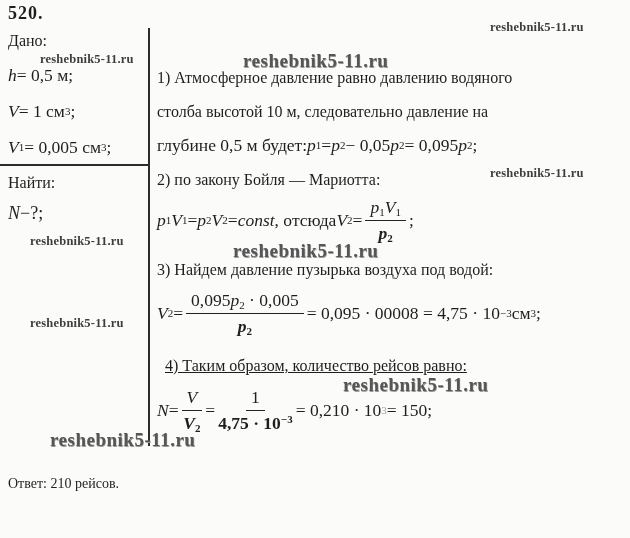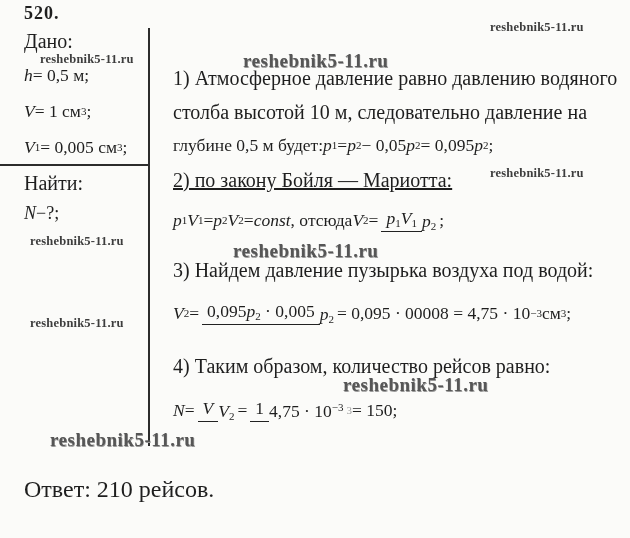--- a/index.html
+++ b/index.html
@@ -4,37 +4,37 @@
 <style>
   html,body{margin:0;padding:0;}
   .canvas{
     position:relative;
     width:630px;height:538px;
     background:#fbfbf9;
     font-family:"Liberation Serif","DejaVu Serif",serif;
     color:#1e1e1e;
     overflow:hidden;
   }
-  .abs{position:absolute;white-space:nowrap;margin-left:16px;}
-  .t{font-size:20px;line-height:22px;}
+  .abs{position:absolute;white-space:nowrap;}
+  .t{font-size:16px;line-height:22px;}
   .problem-number{font-size:18px;font-weight:bold;letter-spacing:1px;}
   .mvar{font-style:italic;}
   .mformula{display:flex;align-items:center;font-size:17.5px;}
   .mformula sub{font-size:11px;vertical-align:-3px;line-height:0;font-style:normal;}
   .mformula sup,.t sup{font-size:11px;vertical-align:6px;line-height:0;font-style:normal;}
   .faint-sup{font-size:11px;vertical-align:6px;line-height:0;color:#a0a0a0;}
-  .frac{display:inline-flex;flex-direction:row;align-items:center;vertical-align:middle;margin:0 3px;}
+  .frac{display:inline-flex;flex-direction:column;align-items:center;vertical-align:middle;margin:0 3px;}
   .frac .num{display:block;border-bottom:1.6px solid #222;padding:0 5px 2px 5px;text-align:center;}
-  .frac .den{display:block;padding-top:2px;text-align:right;}
+  .frac .den{display:block;padding-top:2px;text-align:right;font-weight:bold;}
   .divider-v{position:absolute;left:148px;top:28px;width:1.6px;height:418px;background:#2c2c2c;}
   .divider-h{position:absolute;left:0;top:164px;width:149px;height:1.6px;background:#2c2c2c;}
   .wm{position:absolute;font-weight:bold;white-space:nowrap;font-family:"Liberation Serif","DejaVu Serif",serif;}
   .wm-small{font-size:12.5px;color:#3d3d3d;letter-spacing:0.2px;}
   .wm-large{font-size:19px;color:#565656;letter-spacing:0.5px;text-shadow:0.6px 0.6px 0 #9a9a9a;}
-  .answer{font-size:24px;}
+  .answer{font-size:14px;}
 </style>
 </head>
 <body>
 
 <div class="canvas">
 
   <div class="abs problem-number" style="left:8px;top:3px;">520.</div>
 
   <div class="abs t" style="left:8px;top:30px;">Дано:</div>
   <div class="abs t mformula" style="left:8px;top:64px;">
@@ -76,21 +76,21 @@
       <sub>2</sub>
       <span> − 0,05</span>
       <span class="mvar">p</span>
       <sub>2</sub>
       <span> = 0,095 </span>
       <span class="mvar">p</span>
       <sub>2</sub>
       <span>;</span>
     </div>
 
-  <div class="abs t" style="left:157px;top:169px;text-decoration:underline;">2) по закону Бойля — Мариотта:</div>
+  <div class="abs t" style="left:157px;top:169px;">2) по закону Бойля — Мариотта:</div>
   <div class="abs mformula" style="left:157px;top:192px;height:56px;">
       <span class="mvar">p</span>
       <sub>1</sub>
       <span class="mvar">V</span>
       <sub>1</sub>
       <span> = </span>
       <span class="mvar">p</span>
       <sub>2</sub>
       <span class="mvar">V</span>
       <sub>2</sub>
@@ -116,33 +116,34 @@
         <span class="num"><span>0,095</span><span class="mvar">p</span><sub>2</sub><span> · 0,005</span></span>
         <span class="den"><span class="mvar">p</span><sub>2</sub></span>
       </span>
       <span> = 0,095 · 00008 = 4,75 · 10</span>
       <sup>−3</sup>
       <span> см</span>
       <sup>3</sup>
       <span>;</span>
     </div>
 
-  <div class="abs t" style="left:157px;top:355px;">4) Таким образом, количество рейсов равно:</div>
+  <div class="abs t" style="left:165px;top:355px;text-decoration:underline;">4) Таким образом, количество рейсов равно:</div>
   <div class="abs mformula" style="left:157px;top:382px;height:56px;">
       <span class="mvar">N</span>
       <span> = </span>
       <span class="frac">
         <span class="num"><span class="mvar">V</span></span>
         <span class="den"><span class="mvar">V</span><sub>2</sub></span>
       </span>
       <span> = </span>
       <span class="frac">
         <span class="num"><span>1</span></span>
         <span class="den"><span>4,75 · 10</span><sup>−3</sup></span>
       </span>
+      <span> = 0,210 · 10</span>
       <span class="faint-sup">3</span>
       <span> = 150;</span>
     </div>
 
   <div class="abs answer" style="left:8px;top:476px;">Ответ: 210 рейсов.</div>
 
   <div>
       <span class="wm wm-small" style="left: 40px; top: 52px;">reshebnik5-11.ru</span>
       <span class="wm wm-small" style="left: 490px; top: 20px;">reshebnik5-11.ru</span>
       <span class="wm wm-large" style="left: 243px; top: 50px;">reshebnik5-11.ru</span>

